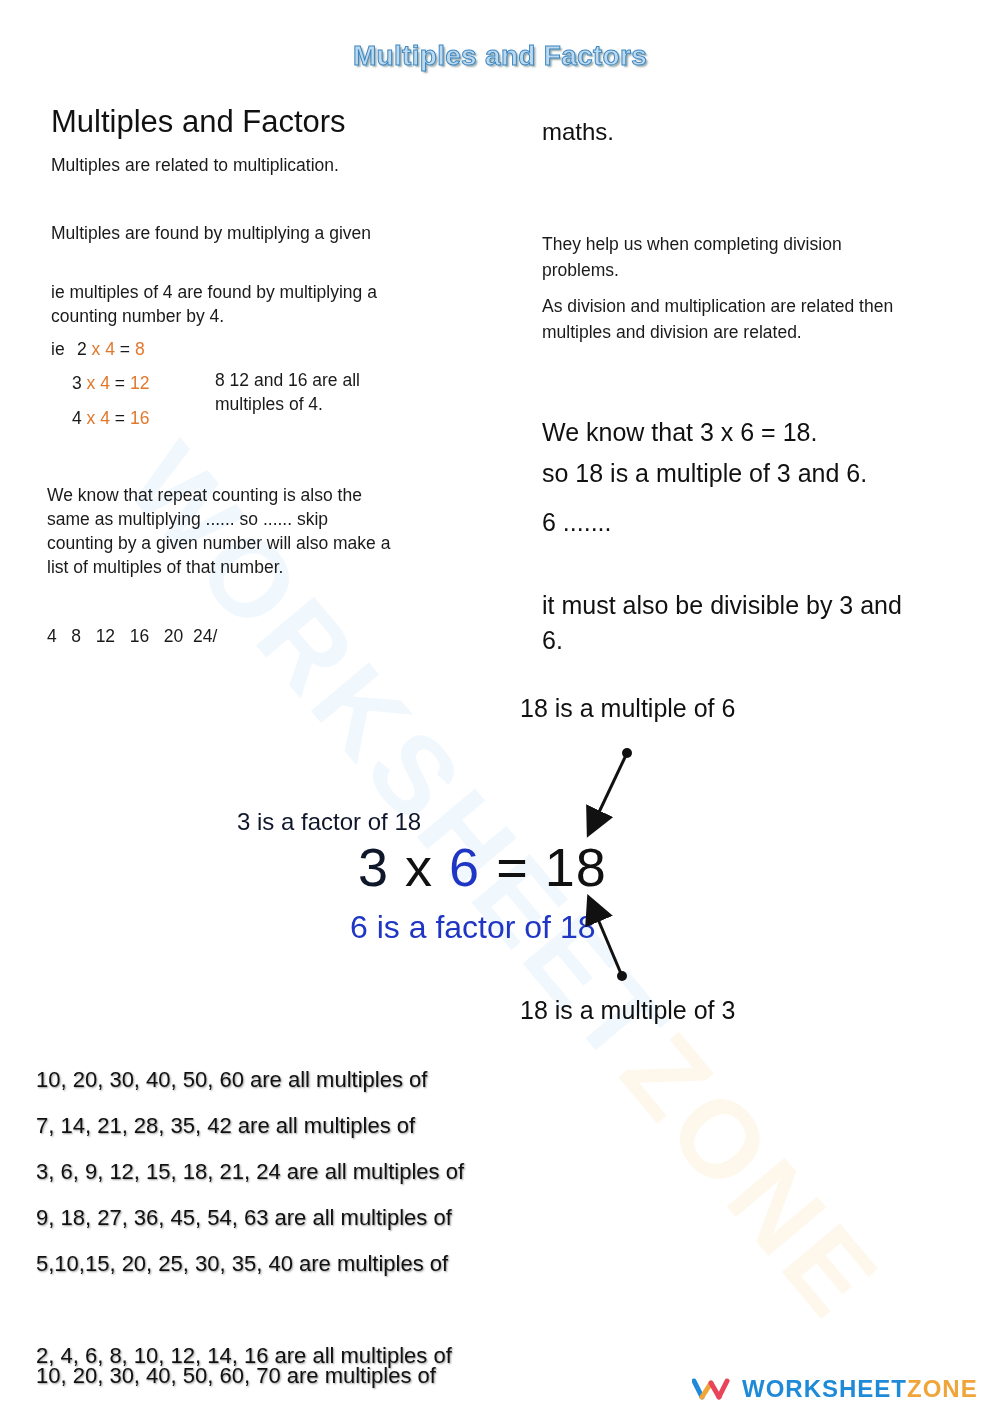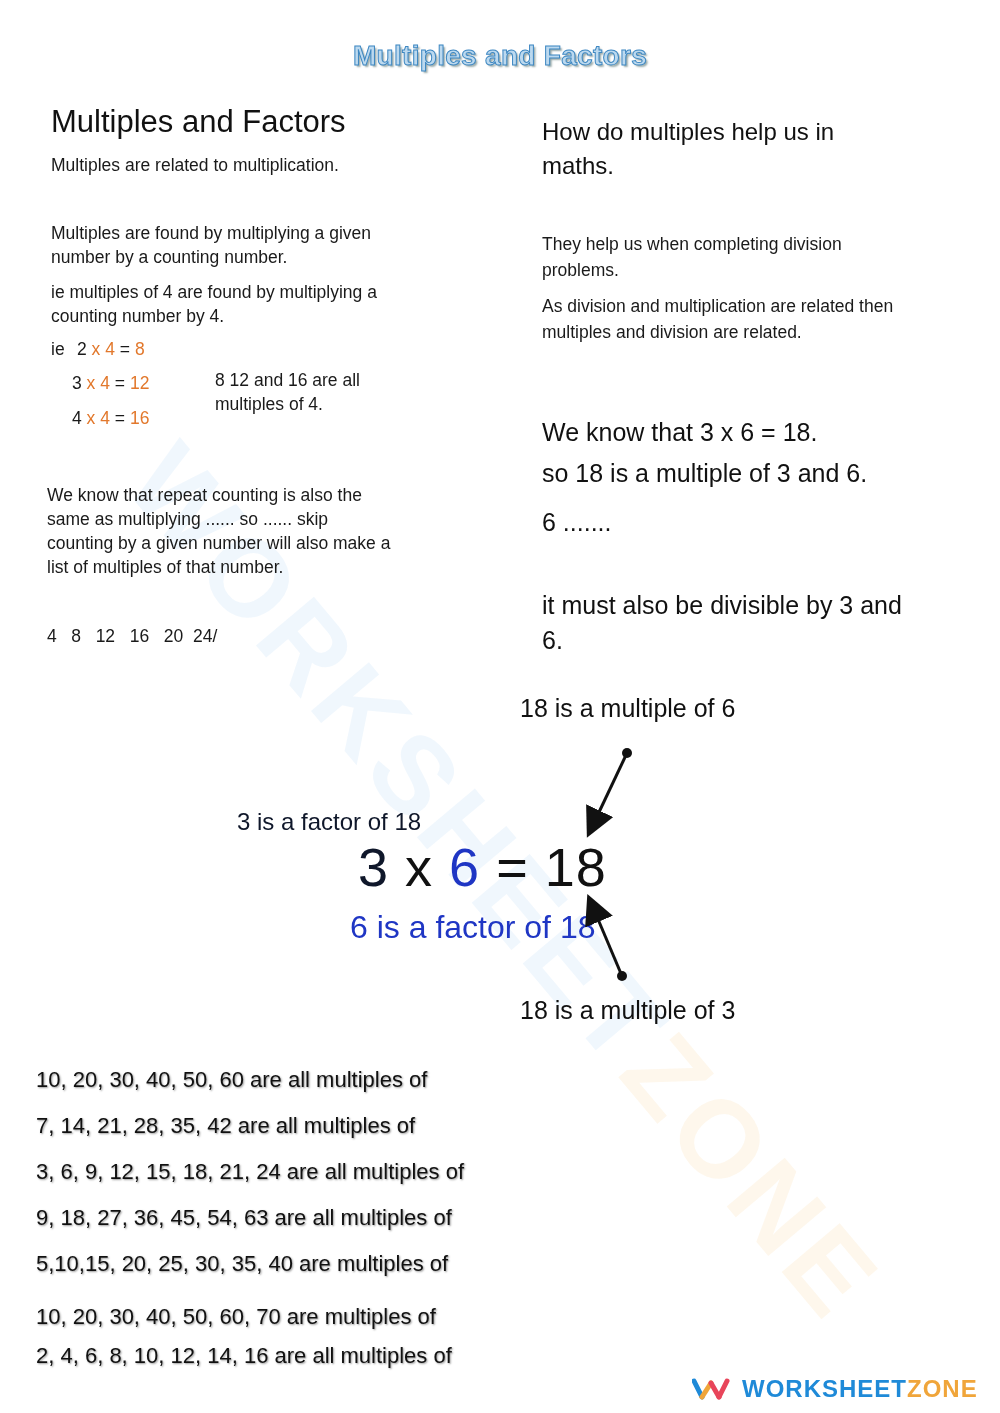--- a/index.html
+++ b/index.html
@@ -46,21 +46,20 @@
 
 <div class="abs watermark"><span>WORKSHEET</span><span class="wz">ZONE</span></div>
 
 <div class="abs page-title">Multiples and Factors</div>
 
 <div class="abs h1" style="left:51px; top:104px;">Multiples and Factors</div>
 <div class="abs p16" style="left:51px; top:153px;">Multiples are related to  multiplication.</div>
 
 <div class="abs p16" style="left:51px; top:221px;">
   <div>Multiples are found by multiplying a given</div>
-  <div>number by a counting number.</div>
 </div>
 <div class="abs p16" style="left:51px; top:280px;">
   <div>ie multiples of 4 are found by multiplying a</div>
   <div>counting number by 4.</div>
 </div>
 
 <div class="abs p16" style="left:51px; top:337px;">ie</div>
 <div class="abs p16" style="left:77px; top:337px;">
   <span>2</span>
   <span class="orange">x 4</span>
@@ -86,21 +85,20 @@
 
 <div class="abs p16" style="left:47px; top:483px;">
   <div>We know that repeat counting is also the</div>
   <div>same as multiplying  ...... so ...... skip</div>
   <div>counting by a given number will also make a</div>
   <div>list of multiples of that number.</div>
 </div>
 <div class="abs p16" style="left:47px; top:624px; white-space:pre;">4   8   12   16   20  24/</div>
 
 <div class="abs p24" style="left:542px; top:115px;">
-  <div>How do multiples help us in</div>
   <div>maths.</div>
 </div>
 <div class="abs p16" style="left:542px; top:231px; line-height:26px;">
   <div>They help us when completing division</div>
   <div>problems.</div>
 </div>
 <div class="abs p16" style="left:542px; top:293px; line-height:26px;">
   <div>As division and multiplication are related then</div>
   <div>multiples and division are related.</div>
 </div>
@@ -143,21 +141,21 @@
     <circle cx="62" cy="241" r="5" fill="#111"></circle>
     <line x1="62" y1="241" x2="32" y2="170" stroke="#111" stroke-width="3" marker-end="url(#ah)"></line>
   </g>
 </svg>
 
 <div class="abs list-line" style="top:1067px;">10, 20, 30, 40, 50, 60 are all multiples of</div>
 <div class="abs list-line" style="top:1113px;">7, 14, 21, 28, 35, 42  are all multiples of</div>
 <div class="abs list-line" style="top:1159px;">3, 6, 9, 12, 15, 18, 21, 24 are all multiples of</div>
 <div class="abs list-line" style="top:1205px;">9, 18, 27, 36, 45, 54, 63 are all multiples of</div>
 <div class="abs list-line" style="top:1251px;">5,10,15, 20, 25, 30, 35, 40 are multiples of</div>
-<div class="abs list-line" style="top:1304px;">10, 20, 30, 40, 50, 60, 70 are multiples of</div>
+<div class="abs list-line" style="top:1363px;">10, 20, 30, 40, 50, 60, 70 are multiples of</div>
 <div class="abs list-line" style="top:1343px;">2, 4, 6, 8, 10, 12, 14, 16 are all multiples of</div>
 
 <div class="abs logo">
   <svg width="38" height="22" viewBox="0 0 38 22">
     <path d="M2,3 L10,19" stroke="#1f8ad8" stroke-width="5" stroke-linecap="round"></path>
     <path d="M10,19 L19,5" stroke="#f0a53a" stroke-width="5" stroke-linecap="round"></path>
     <path d="M19,5 L27,19" stroke="#e8455a" stroke-width="5" stroke-linecap="round"></path>
     <path d="M27,19 L35,3" stroke="#e8455a" stroke-width="5" stroke-linecap="round"></path>
   </svg>
   <div class="logo-text"><span class="a">WORKSHEET</span><span class="b">ZONE</span></div>

